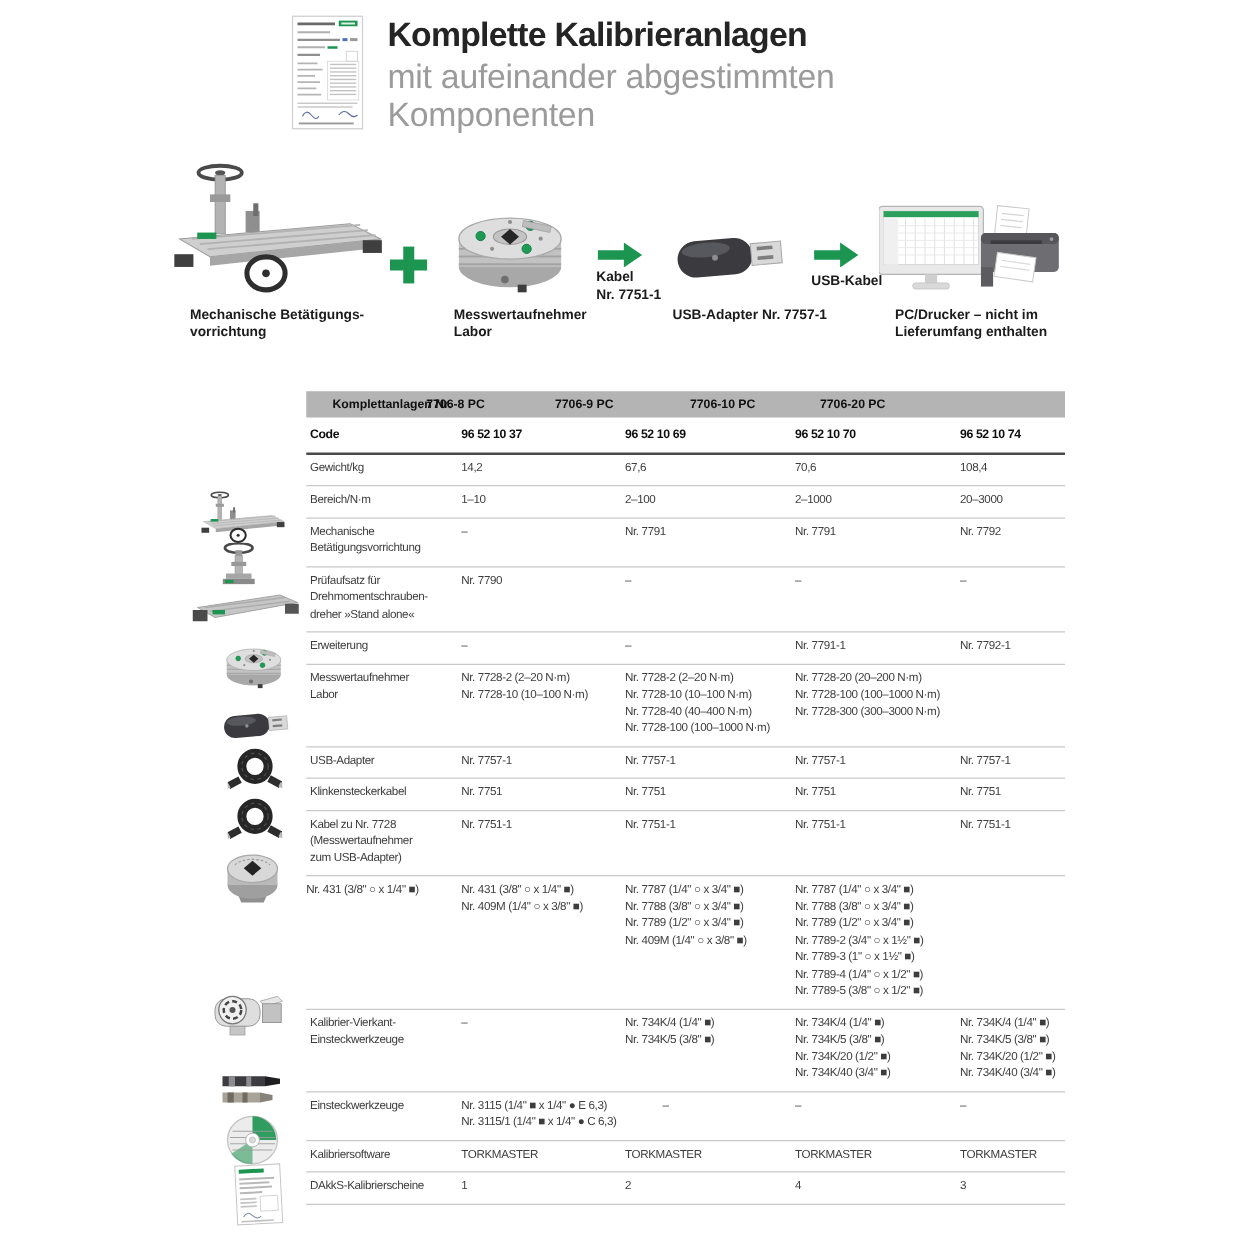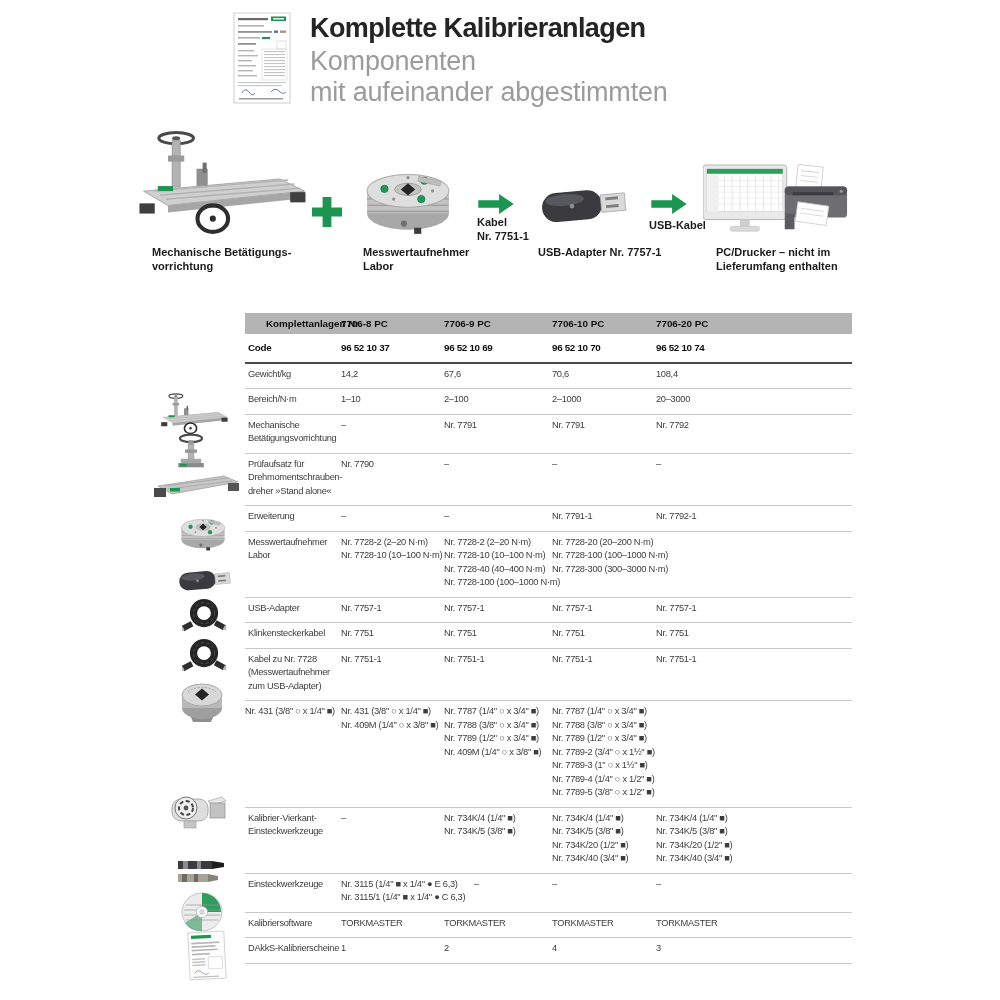--- a/index.html
+++ b/index.html
@@ -16,21 +16,21 @@
   .connector-label{font-size:11px;font-weight:bold;color:#1b1b1b;line-height:13.5px;}
 
   
   .ktable{position:absolute;left:245px;top:313px;width:607px;}
   .tgrid{display:grid;grid-template-columns:96px 103px 108px 104px 196px;}
   .thead{background:#b4b4b4;font-weight:bold;font-size:9.8px;color:#101010;
          padding:5px 0 5px 0;margin-bottom:3px;}
   .thead > div{white-space:nowrap;}
   .thead .label{padding-left:21px;}
   .trow{border-bottom:1px solid #c9c9c9;padding:4px 0 7px 0;font-size:9.3px;
-        letter-spacing:-0.3px;color:#3d3d3d;line-height:13.5px;}
+        letter-spacing:-0.3px;color:#3d3d3d;line-height:13.5px;gap:28px;}
   .trow .tcell{white-space:nowrap;}
   .trow .label{padding-left:3px;}
   .trow.bold{font-weight:bold;color:#0e0e0e;border-bottom:2px solid #4a4a4a;font-size:9.8px;}
   .trow.tall{}
   .tcell.shift2{padding-left:30px;}
 </style>
 </head>
 <body>
 
 <svg width="0" height="0" style="position:absolute">
@@ -265,22 +265,22 @@
     </symbol>
   </defs>
 </svg>
 
 <svg class="abs" style="left:233px;top:12px" width="58" height="92">
     <use href="#sym-certlarge"></use>
   </svg>
 
 <div class="abs page-title" style="left:310px;top:13px">Komplette Kalibrieranlagen</div>
 <div class="abs page-subtitle" style="left:310px;top:46px">
+  <div>mit aufeinander abgestimmten</div>
   <div>Komponenten</div>
-  <div>mit aufeinander abgestimmten</div>
 </div>
 
 <div>
   <svg class="abs" style="left:136px;top:128px" width="176" height="110">
       <use href="#sym-machine"></use>
     </svg>
   <svg class="abs" style="left:312px;top:197px" width="30" height="30">
       <use href="#sym-plus"></use>
     </svg>
   <svg class="abs" style="left:355px;top:150px" width="106" height="90">

